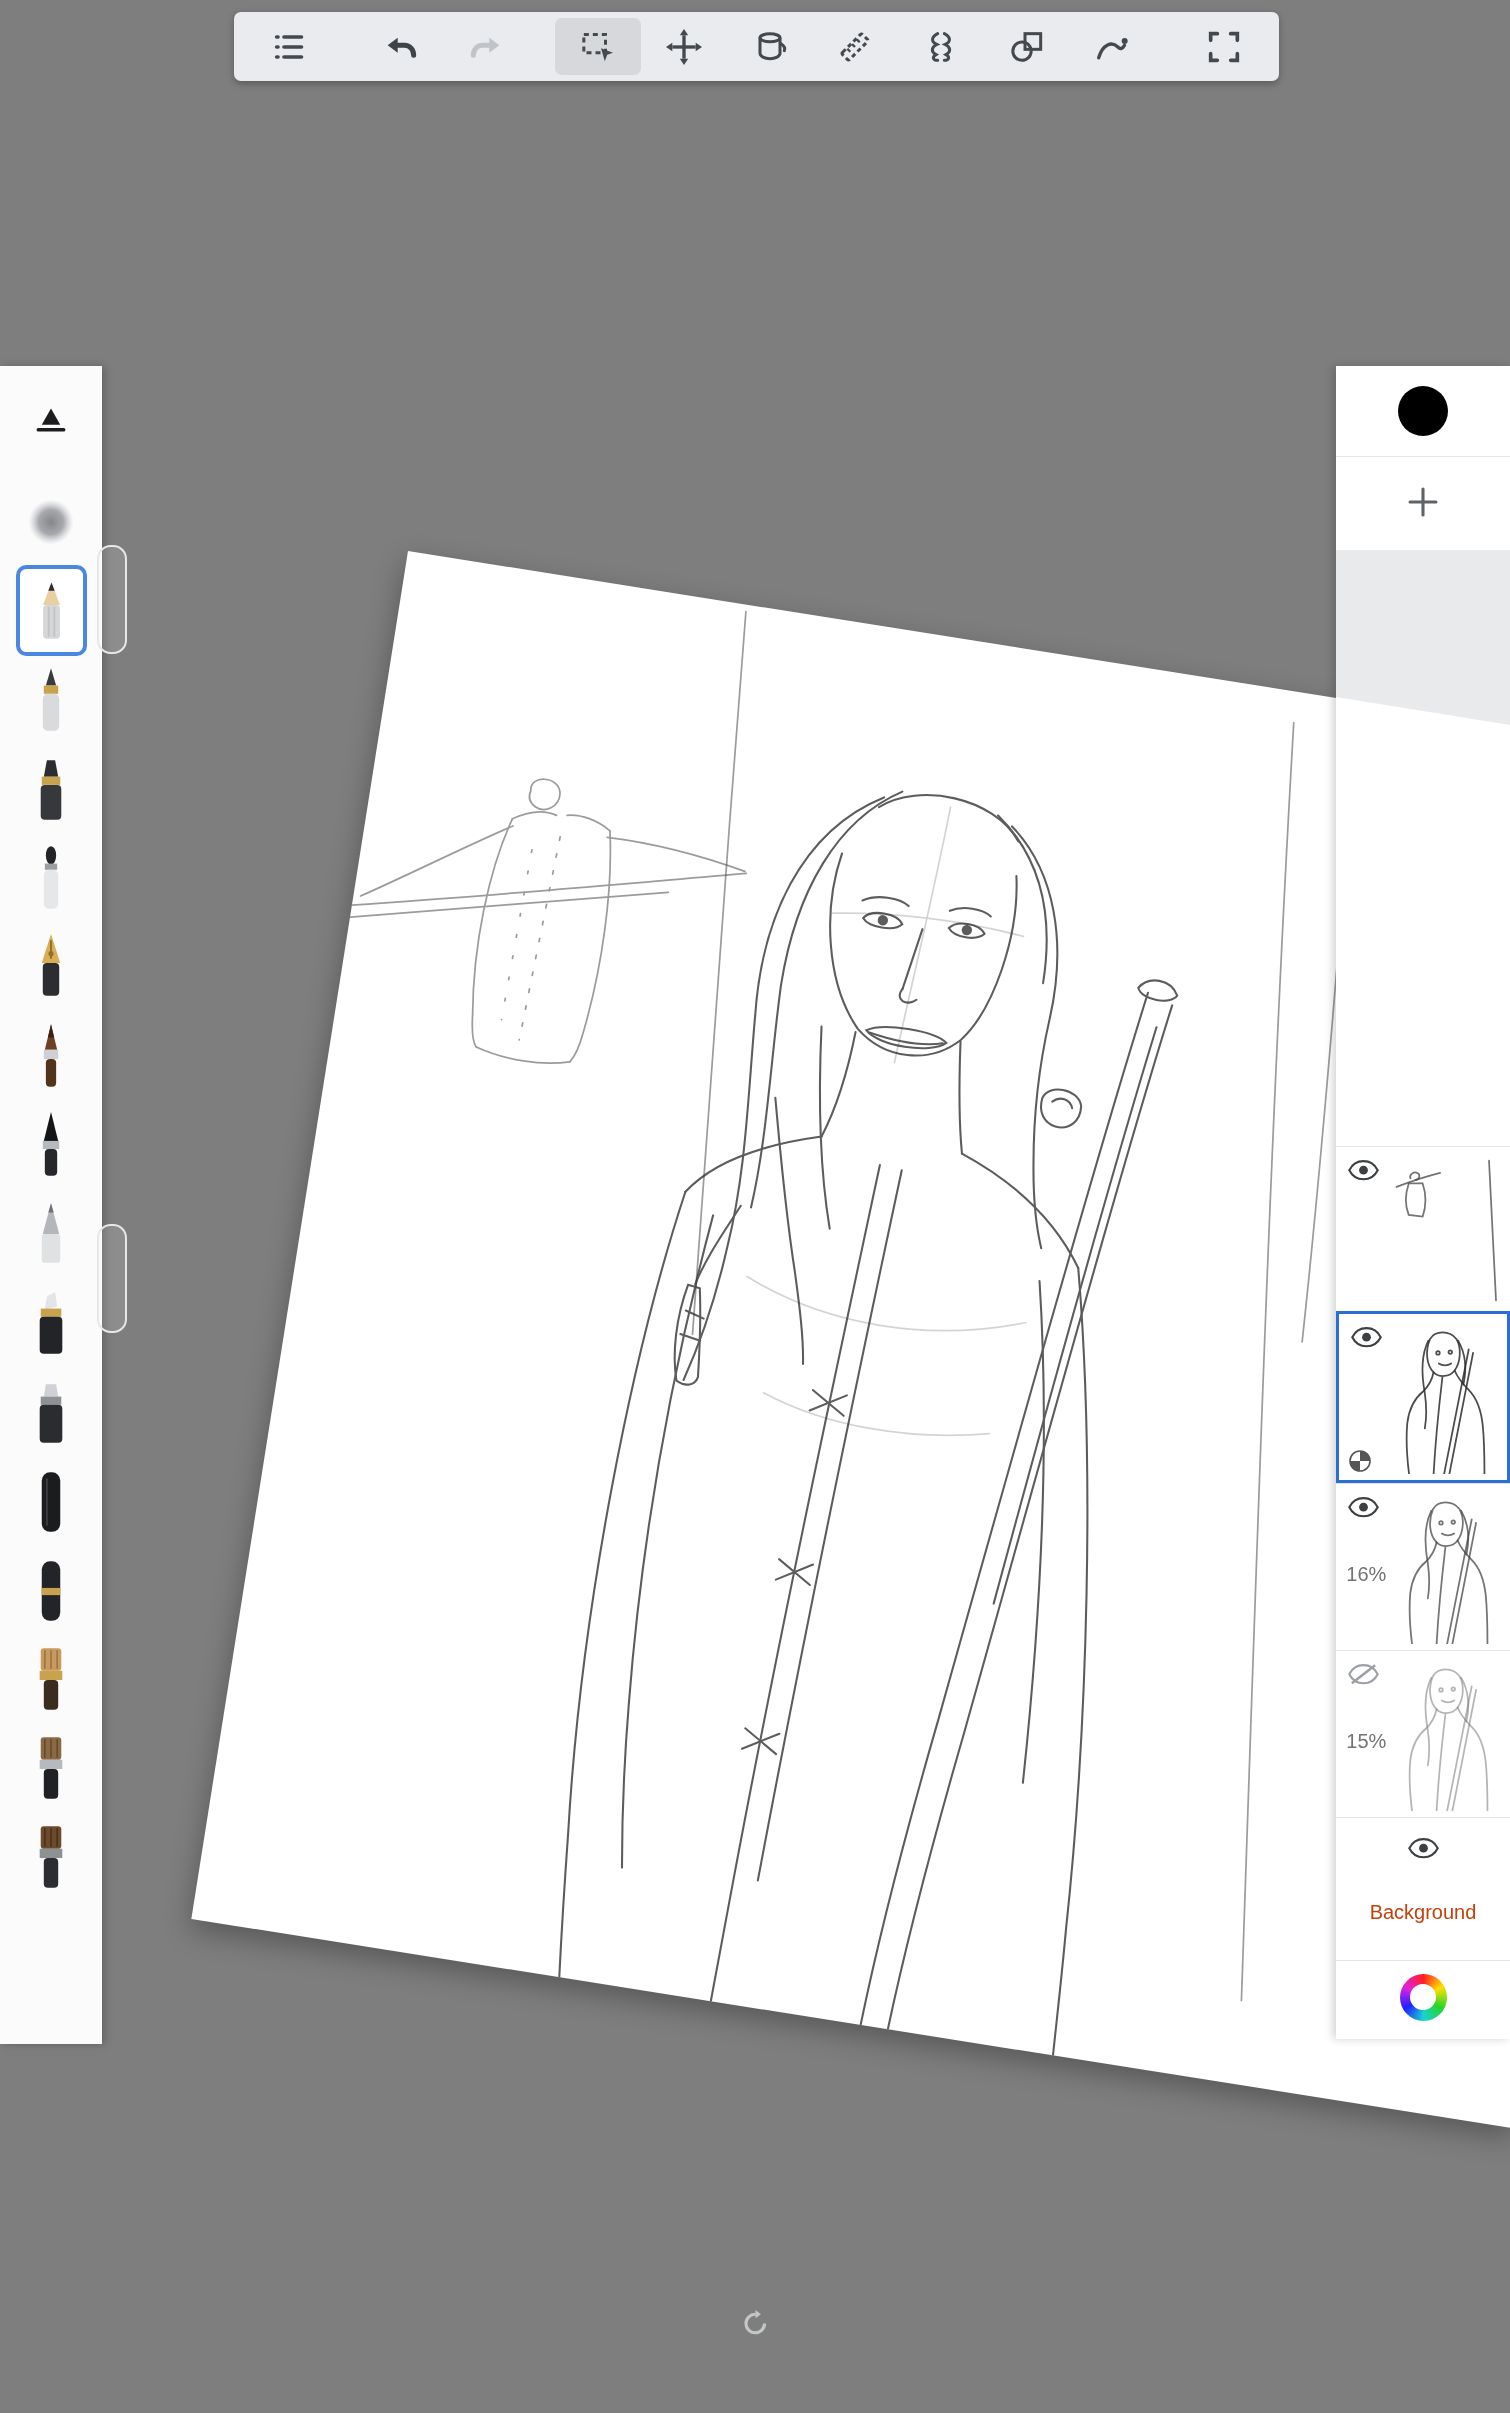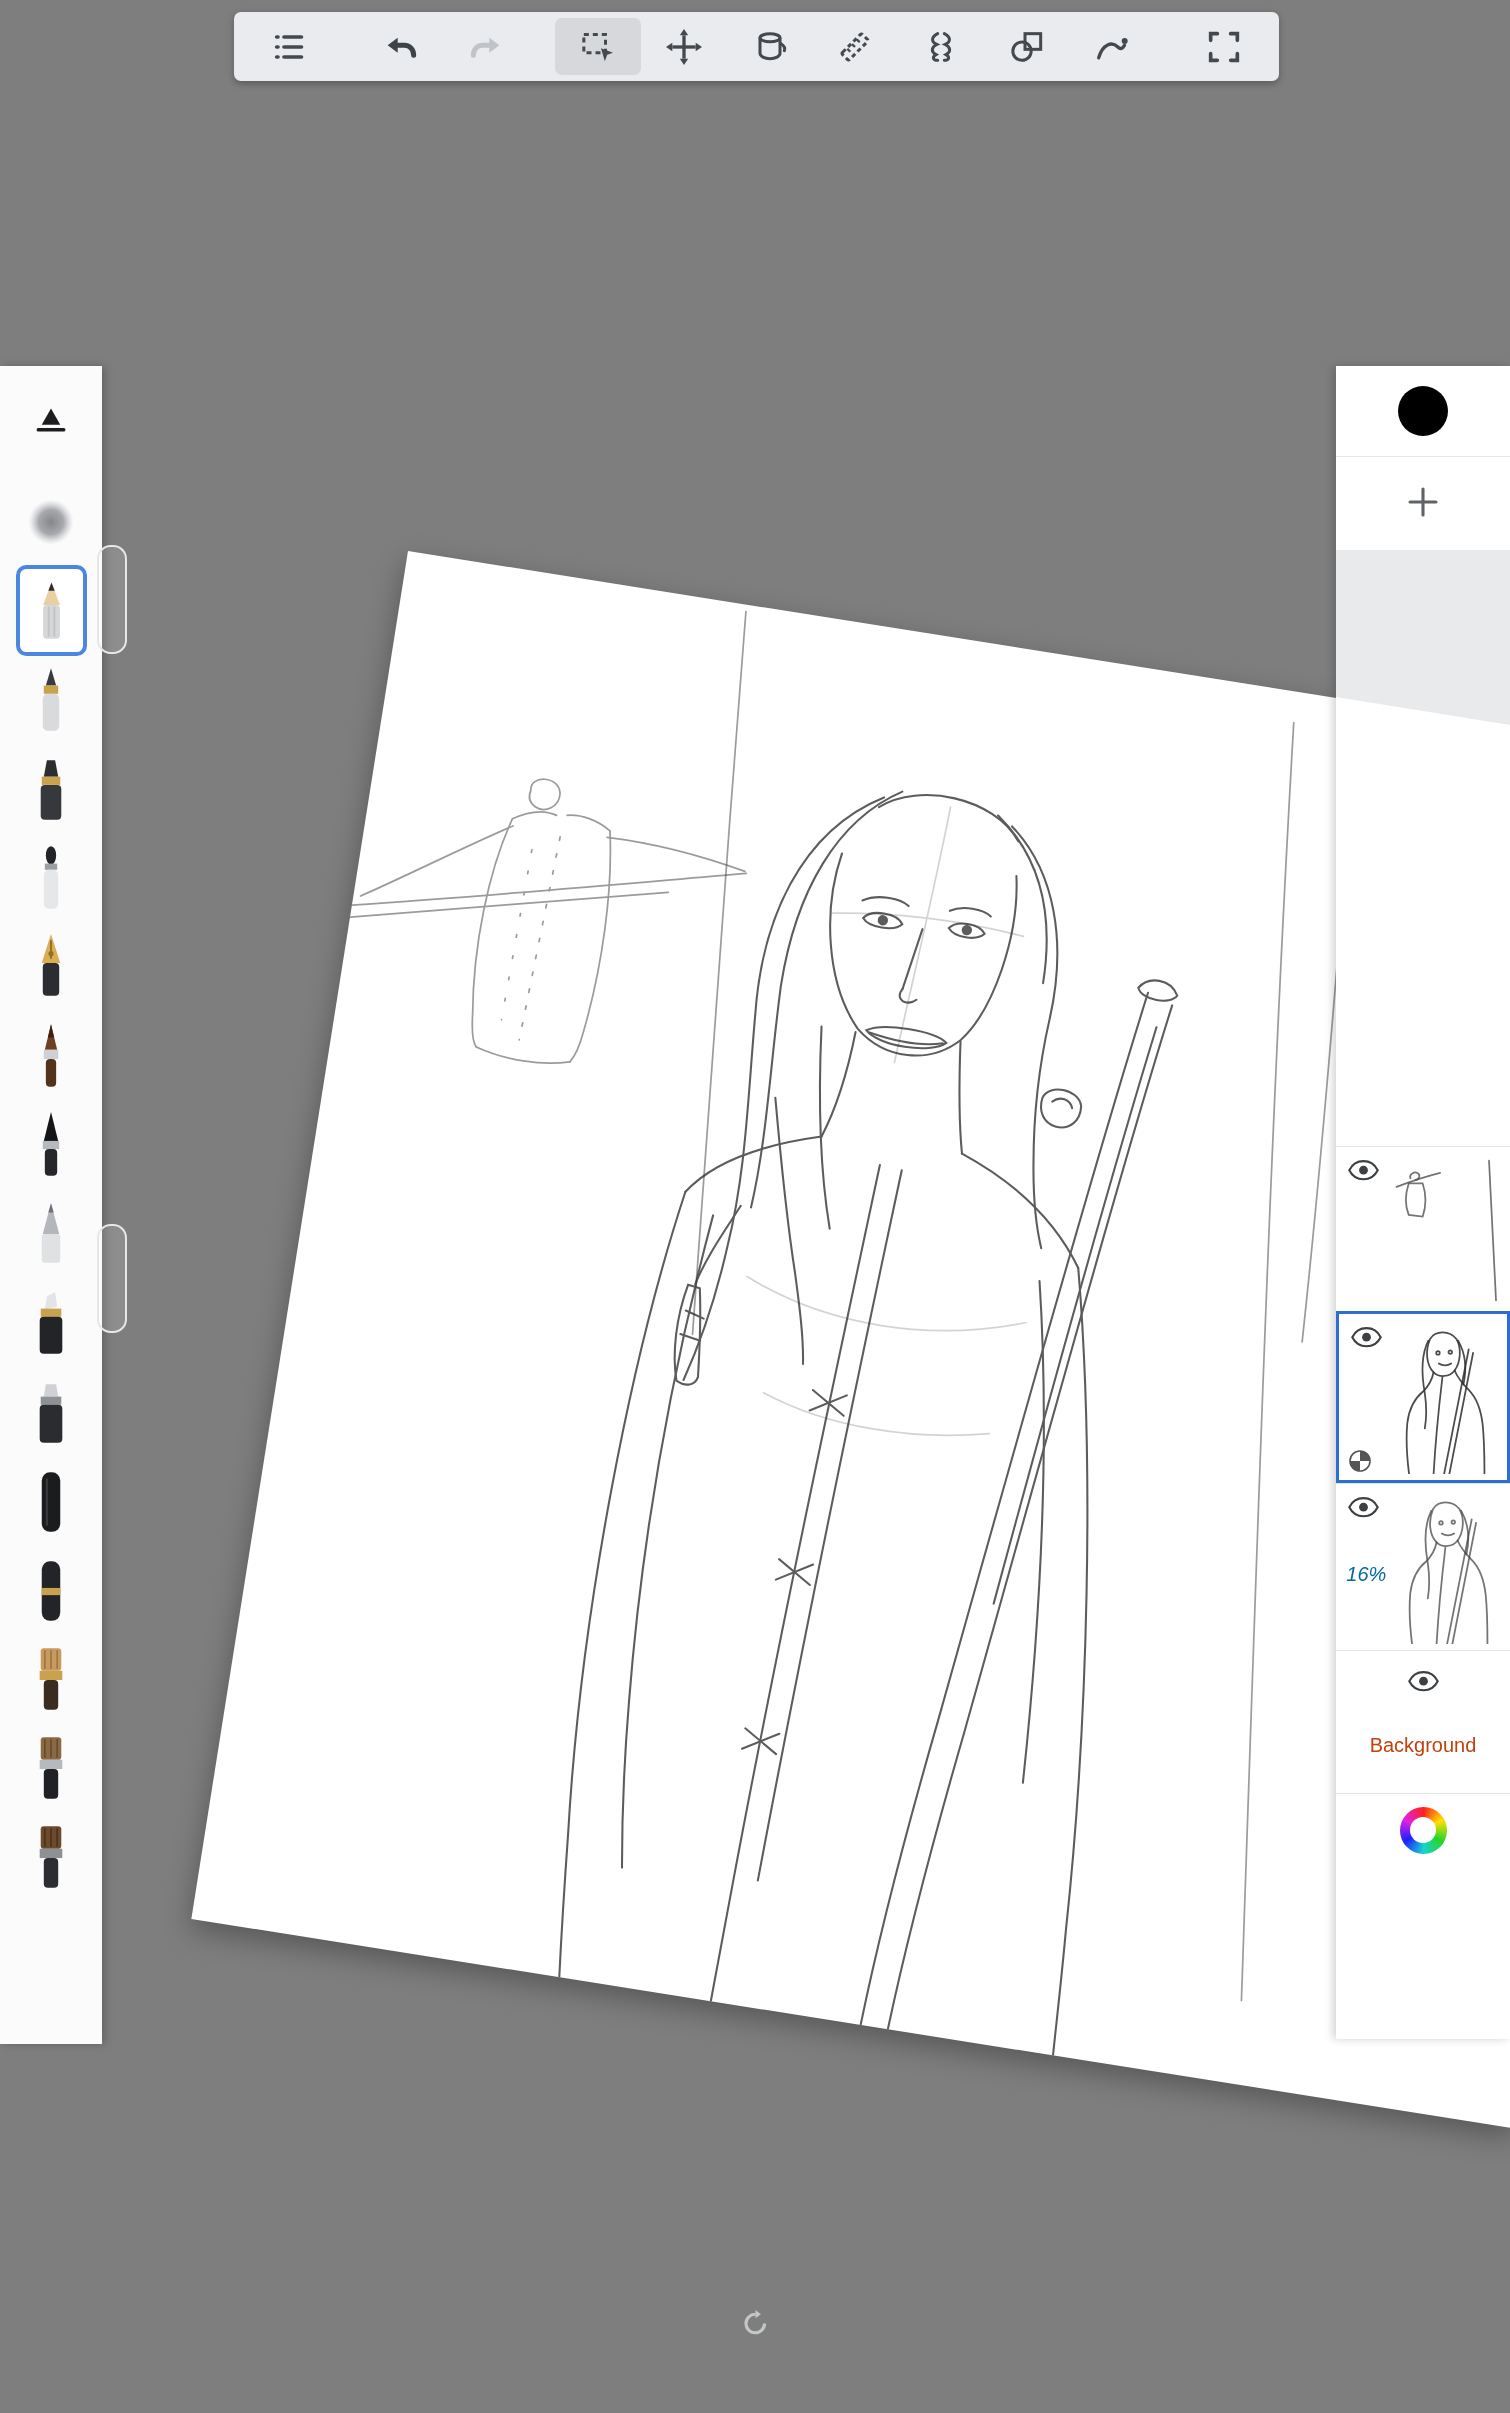--- a/index.html
+++ b/index.html
@@ -62,21 +62,21 @@
   .layer-card{position:relative;background:#fff;border-top:1.7px solid #e2e4e6;box-sizing:border-box;}
   .lc1{height:165px;} .lc2{height:172px;border:3.4px solid #2b6fd4;}
   .lc3{height:167px;} .lc4{height:167px;} .lcbg{height:143px;}
   .eye-btn{position:absolute;left:10.3px;top:12px;width:34px;height:26px;border:none;background:none;padding:0;cursor:pointer;}
   .eye-btn svg{width:31px;height:22.4px;}
   .thumb{position:absolute;right:5.2px;top:5.2px;bottom:5.2px;width:114px;background:#fff;}
   .thumb svg{width:100%;height:100%;}
   .t-dark{color:rgba(45,45,45,.85);}
   .t-mid{color:rgba(70,70,70,.75);}
   .t-light{color:rgba(120,120,120,.55);}
-  .opacity-label{position:absolute;left:10.3px;top:79px;font-size:20px;color:#0369a1;font-style:italic;}
+  .opacity-label{position:absolute;left:10.3px;top:79px;font-size:20px;color:#737373;}
   .blend-ind{position:absolute;left:8.6px;bottom:6.9px;width:24px;height:24px;}
   .lcbg .eye-btn{left:50%;transform:translateX(-50%);top:19px;}
   .bg-label{position:absolute;left:0;right:0;top:83px;text-align:center;font-size:20px;color:#c2410c;}
   .sec-wheel{height:72px;border-top:1.7px solid #e2e4e6;display:flex;align-items:center;justify-content:center;background:#fff;}
   .wheel{width:47px;height:47px;border-radius:50%;border:none;cursor:pointer;padding:0;position:relative;
     background:conic-gradient(#ff2020,#ffe000,#27d527,#19d2d2,#2020ff,#e020e0,#ff2020);}
   .wheel::after{content:"";position:absolute;left:10.3px;top:10.3px;width:26px;height:26px;border-radius:50%;background:#fff;}
   
   .rotate-ind{position:absolute;left:740px;top:2308px;width:31px;height:31px;background:none;border:none;padding:0;cursor:pointer;}
   .defs-holder{position:absolute;width:0;height:0;overflow:hidden;}
@@ -493,20 +493,34 @@
       </svg>
     </button>
     <span class="opacity-label">16%</span>
     <div class="thumb t-mid">
       <svg viewBox="0 0 130 176">
           <use href="#s-portrait"></use>
         </svg>
     </div>
   </div>
 
+  <div class="layer-card lc4">
+    <button class="eye-btn">
+      <svg viewBox="0 0 24 16">
+        <path d="M12 1 C6 1 2.5 5 1 8 C2.5 11 6 15 12 15 C18 15 21.5 11 23 8 C21.5 5 18 1 12 1Z" fill="none" stroke="#9aa0a6" stroke-width="1.6"></path>
+        <line x1="3" y1="15" x2="21" y2="1" stroke="#9aa0a6" stroke-width="2"></line>
+      </svg>
+    </button>
+    <span class="opacity-label">15%</span>
+    <div class="thumb t-light">
+      <svg viewBox="0 0 130 176">
+          <use href="#s-portrait"></use>
+        </svg>
+    </div>
+  </div>
 
   <div class="layer-card lcbg">
     <button class="eye-btn">
       <svg viewBox="0 0 24 16">
         <path d="M12 1 C6 1 2.5 5 1 8 C2.5 11 6 15 12 15 C18 15 21.5 11 23 8 C21.5 5 18 1 12 1Z" fill="none" stroke="#3c4043" stroke-width="1.6"></path>
         <circle cx="12" cy="8" r="3.4" fill="#3c4043"></circle>
       </svg>
     </button>
     <span class="bg-label">Background</span>
   </div>

